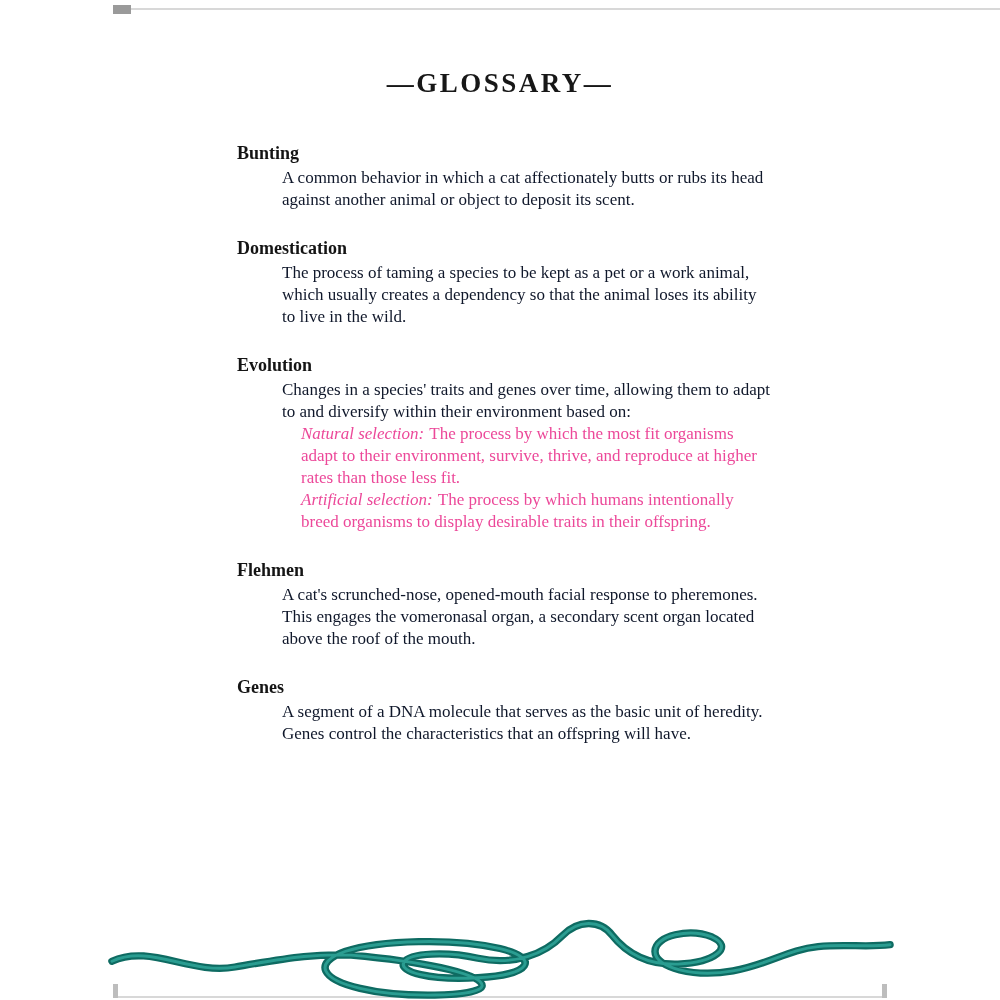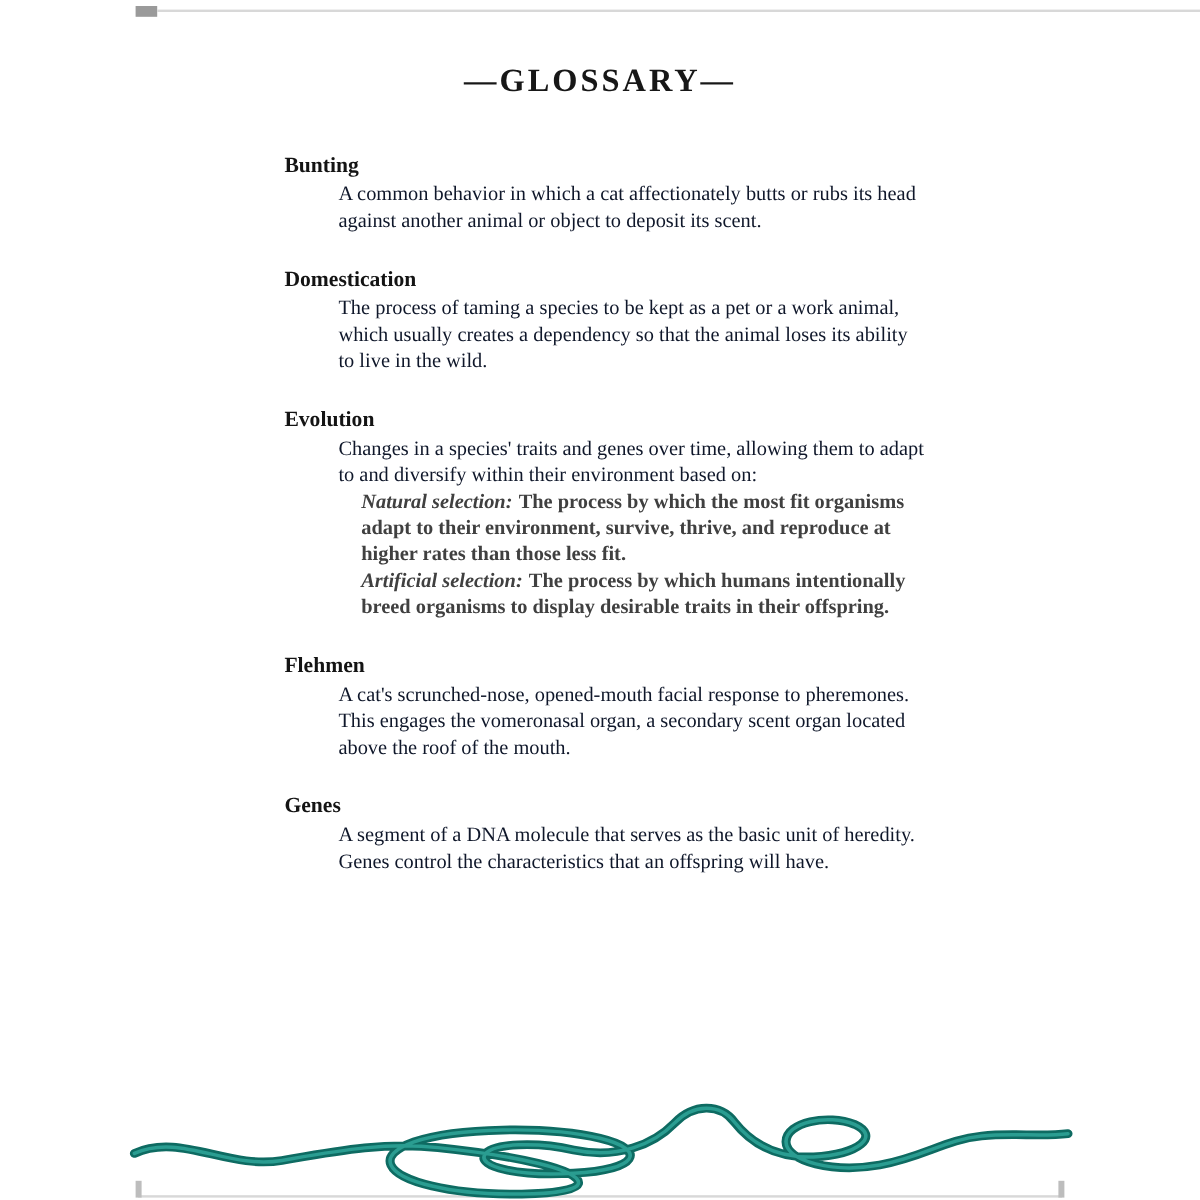--- a/index.html
+++ b/index.html
@@ -19,21 +19,21 @@
   .edge {
     position: absolute;
     background: #d8d8d8;
   }
   .edge-notch {
     position: absolute;
     background: #9a9a9a;
   }
   .title {
     margin: 0;
-    padding-top: 52px;
+    padding-top: 68px;
     text-align: center;
     font-size: 27px;
     font-weight: bold;
     letter-spacing: 2.5px;
     color: #171717;
   }
   .entries {
     width: 534px;
     margin: 44px 0 0 237px;
   }
@@ -49,22 +49,21 @@
   .definition {
     margin: 0 0 0 45px;
     font-size: 17px;
     line-height: 22px;
     color: #0f172a;
   }
   .subentry {
     margin: 0 0 0 64px;
     font-size: 17px;
     line-height: 22px;
-    color: #404040;
-    font-weight: bold;
+    color: #ec4899;
   }
   .subentry .label {
     font-style: italic;
     margin-right: 0.30em;
   }
   .squiggle-wrap {
     position: absolute;
     left: 0;
     top: 903px;
     width: 1000px;

